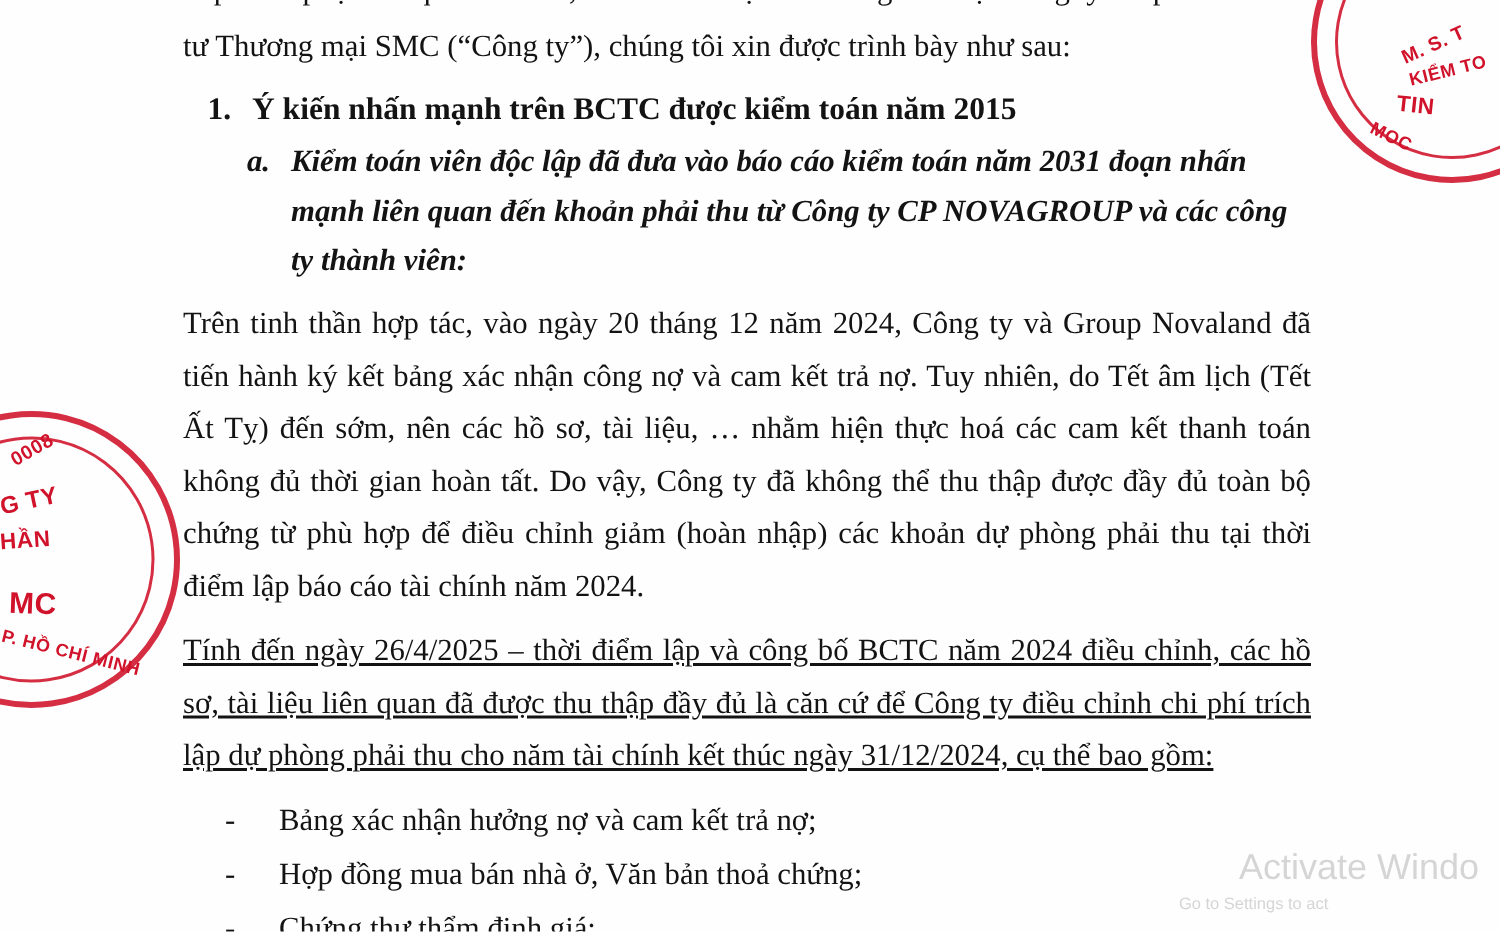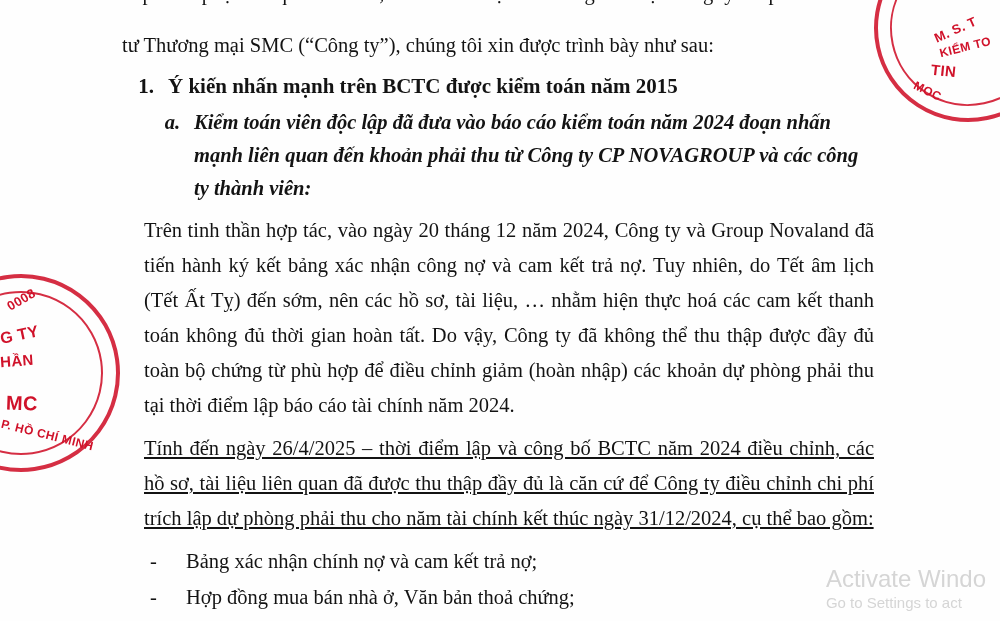--- a/index.html
+++ b/index.html
@@ -80,21 +80,21 @@
   }
   .sub-num {
     width: 72px;
     flex: 0 0 72px;
     text-align: right;
     padding-right: 14px;
     box-sizing: border-box;
   }
   .sub-text { flex: 1; }
 
-  .body-block { margin-top: 8px; margin-left: 22px; }
+  .body-block { margin-top: 8px; }
 
   .bullets {
     margin: 8px 0 0 0;
     padding: 0;
     list-style: none;
   }
   .bullets li {
     display: flex;
     align-items: baseline;
     margin-bottom: 1px;
@@ -176,55 +176,55 @@
   .watermark {
     position: absolute;
     right: 14px;
     bottom: 8px;
     text-align: left;
     color: #d9d9d9;
     font-family: "Liberation Sans", sans-serif;
     pointer-events: none;
     text-shadow: 0 0 2px rgba(255,255,255,0.6);
   }
-  .wm-title { font-size: 24px; line-height: 28px; color: #d5d5d5; }
-  .wm-sub   { font-size: 15px; line-height: 20px; color: #d5d5d5; }
+  .wm-title { font-size: 24px; line-height: 28px; color: #d5d5d5; margin-left: 40px; }
+  .wm-sub   { font-size: 11px; line-height: 20px; color: #d5d5d5; }
 </style>
 </head>
 <body>
 
 <div class="page">
 
   <div class="clipped-top">
     <span>tiếp khắc phục kết quả sản xuất, kinh doanh bị ảnh hưởng bởi một Công ty Cổ phần</span>
   </div>
 
   <div class="doc-body">
 
-    <p class="para" style="margin-top:28px;">tư Thương mại SMC (“Công ty”), chúng tôi xin được trình bày như sau:</p>
+    <p class="para" style="margin-top:14px;">tư Thương mại SMC (“Công ty”), chúng tôi xin được trình bày như sau:</p>
 
     <div class="item-heading">
       <span class="item-num">1.</span>
       <span class="item-text">Ý kiến nhấn mạnh trên BCTC được kiểm toán năm 2015</span>
     </div>
 
     <div class="sub-heading">
       <span class="sub-num">a.</span>
-      <span class="sub-text">Kiểm toán viên độc lập đã đưa vào báo cáo kiểm toán năm 2024 đoạn nhấn mạnh liên quan đến khoản phải thu từ Công ty CP NOVAGROUP và các công ty thành viên:</span>
+      <span class="sub-text">Kiểm toán viên độc lập đã đưa vào báo cáo kiểm toán năm 2031 đoạn nhấn mạnh liên quan đến khoản phải thu từ Công ty CP NOVAGROUP và các công ty thành viên:</span>
     </div>
 
     <div class="body-block">
       <p class="para">Trên tinh thần hợp tác, vào ngày 20 tháng 12 năm 2024, Công ty và Group Novaland đã tiến hành ký kết bảng xác nhận công nợ và cam kết trả nợ. Tuy nhiên, do Tết âm lịch (Tết Ất Tỵ) đến sớm, nên các hồ sơ, tài liệu, … nhằm hiện thực hoá các cam kết thanh toán không đủ thời gian hoàn tất. Do vậy, Công ty đã không thể thu thập được đầy đủ toàn bộ chứng từ phù hợp để điều chỉnh giảm (hoàn nhập) các khoản dự phòng phải thu tại thời điểm lập báo cáo tài chính năm 2024.</p>
       <p class="para" style="margin-top:8px;text-decoration:underline;">Tính đến ngày 26/4/2025 – thời điểm lập và công bố BCTC năm 2024 điều chỉnh, các hồ sơ, tài liệu liên quan đã được thu thập đầy đủ là căn cứ để Công ty điều chỉnh chi phí trích lập dự phòng phải thu cho năm tài chính kết thúc ngày 31/12/2024, cụ thể bao gồm:</p>
     </div>
 
     <ul class="bullets">
       <li>
         <span class="dash">-</span>
-        <span class="bullet-text">Bảng xác nhận chính nợ và cam kết trả nợ;</span>
+        <span class="bullet-text">Bảng xác nhận hưởng nợ và cam kết trả nợ;</span>
       </li>
       <li>
         <span class="dash">-</span>
         <span class="bullet-text">Hợp đồng mua bán nhà ở, Văn bản thoả chứng;</span>
       </li>
       <li>
         <span class="dash">-</span>
         <span class="bullet-text">Chứng thư thẩm định giá;</span>
       </li>
 

